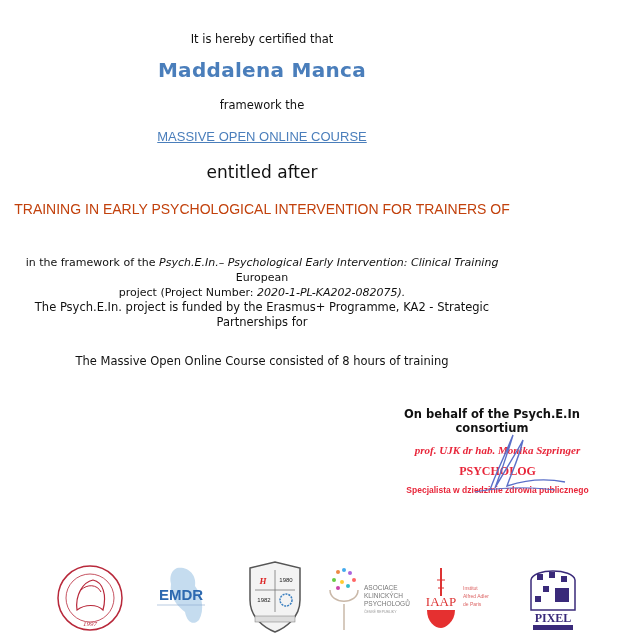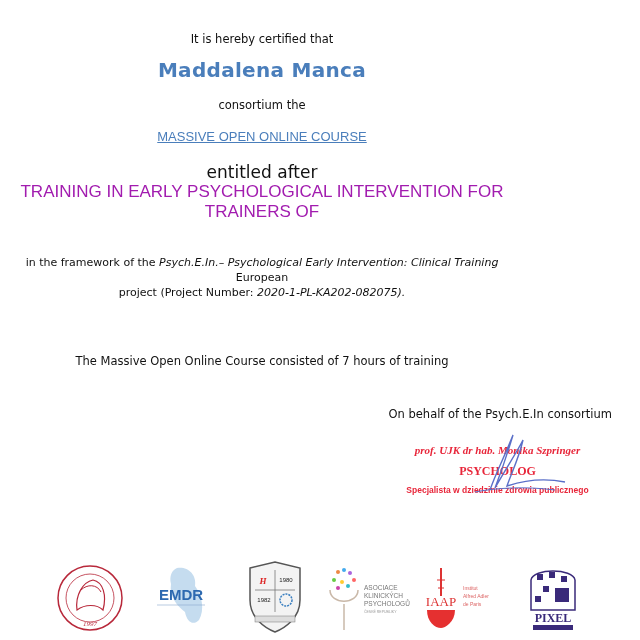--- a/index.html
+++ b/index.html
@@ -3,52 +3,53 @@
 <meta charset="utf-8">
 <style>
   html, body { margin:0; padding:0; background:#fff; }
   body { width:640px; height:640px; position:relative; overflow:hidden; font-family:"DejaVu Sans", "Liberation Sans", sans-serif; color:#111; }
   .center { position:absolute; left:0; width:524px; text-align:center; }
   .l-intro { top:32px; font-size:11.5px; }
   .l-name { top:58px; font-size:20px; font-weight:bold; color:#4a7ebb; letter-spacing:0.3px; }
   .l-completed { top:98px; font-size:11.5px; }
   .l-mooc { top:129px; font-size:13px; color:#4a7ebb; font-family:"Liberation Sans", sans-serif;text-decoration:underline; }
   .l-entitled { top:162px; font-size:17px; }
-  .l-title { top:182px; font-size:17px; color:#a21caf; line-height:20px; font-family:"Liberation Sans", sans-serif; }
+  .l-title { top:199px; font-size:14px; color:#c2410c; line-height:20px; font-family:"Liberation Sans", sans-serif; }
   .l-framework { top:255px; font-size:11px; line-height:15px; }
   .l-funded { top:300px; font-size:11.5px; line-height:15px; }
   .l-hours { top:354px; font-size:11.5px; }
   em { font-style:italic; }
-  .behalf { position:absolute; left:372px; top:407px; width:240px; font-size:11.5px; text-align:right; }
+  .behalf { position:absolute; left:372px; top:407px; width:240px; font-size:11.5px; text-align:center;font-weight:bold; }
   .stamp { position:absolute; left:395px; top:430px; width:205px; height:75px; }
   .stamp-l1 { position:absolute; top:14px; left:0; width:205px; text-align:center; font-family:"Liberation Serif", serif; font-style:italic; font-weight:bold; font-size:11px; color:#e8263a; }
   .stamp-l2 { position:absolute; top:34px; left:0; width:205px; text-align:center; font-family:"Liberation Serif", serif; font-weight:bold; font-size:12px; color:#e8263a; }
   .stamp-l3 { position:absolute; top:55px; left:0; width:205px; text-align:center; font-family:"Liberation Sans", sans-serif; font-weight:bold; font-size:8.5px; color:#e8263a; }
   .sig { position:absolute; left:0; top:0; width:205px; height:75px; }
   .logos { position:absolute; top:560px; left:55px; width:540px; height:75px; }
   .logo { position:absolute; top:0; height:75px; }
 </style>
 </head>
 <body>
 
 <div class="center l-intro">It is hereby certified that</div>
 <div class="center l-name">Maddalena Manca</div>
-<div class="center l-completed">consortium the</div>
+<div class="center l-completed">framework the</div>
 <div class="center l-mooc">MASSIVE OPEN ONLINE COURSE</div>
 <div class="center l-entitled">entitled after</div>
 <div class="center l-title">
   <div>TRAINING IN EARLY PSYCHOLOGICAL INTERVENTION FOR TRAINERS OF</div>
 </div>
 <div class="center l-framework">
   <div><span>in the framework of the </span><em>Psych.E.In.– Psychological Early Intervention: Clinical Training</em> European</div>
   <div>project (Project Number: <em>2020-1-PL-KA202-082075).</em></div>
 </div>
 <div class="center l-funded">
+  <div>The Psych.E.In. project is funded by the Erasmus+ Programme, KA2 - Strategic Partnerships for</div>
 </div>
-<div class="center l-hours">The Massive Open Online Course consisted of 7 hours of training</div>
+<div class="center l-hours">The Massive Open Online Course consisted of 8 hours of training</div>
 
 <div class="behalf">On behalf of the Psych.E.In consortium</div>
 
 <div class="stamp">
   <div class="stamp-l1">prof. UJK dr hab. Monika Szpringer</div>
   <div class="stamp-l2">PSYCHOLOG</div>
   <div class="stamp-l3">Specjalista w dziedzinie zdrowia publicznego</div>
   <svg class="sig" viewBox="0 0 205 75">
     <path d="M95 60 C100 45, 108 30, 118 5 C112 25, 105 45, 100 58 C110 40, 122 22, 128 10 C124 28, 116 44, 112 56 C130 50, 150 48, 170 52" fill="none" stroke="#5a6fc8" stroke-width="1.4"></path>
     <path d="M80 62 C100 58, 130 56, 160 60" fill="none" stroke="#5a6fc8" stroke-width="1"></path>

